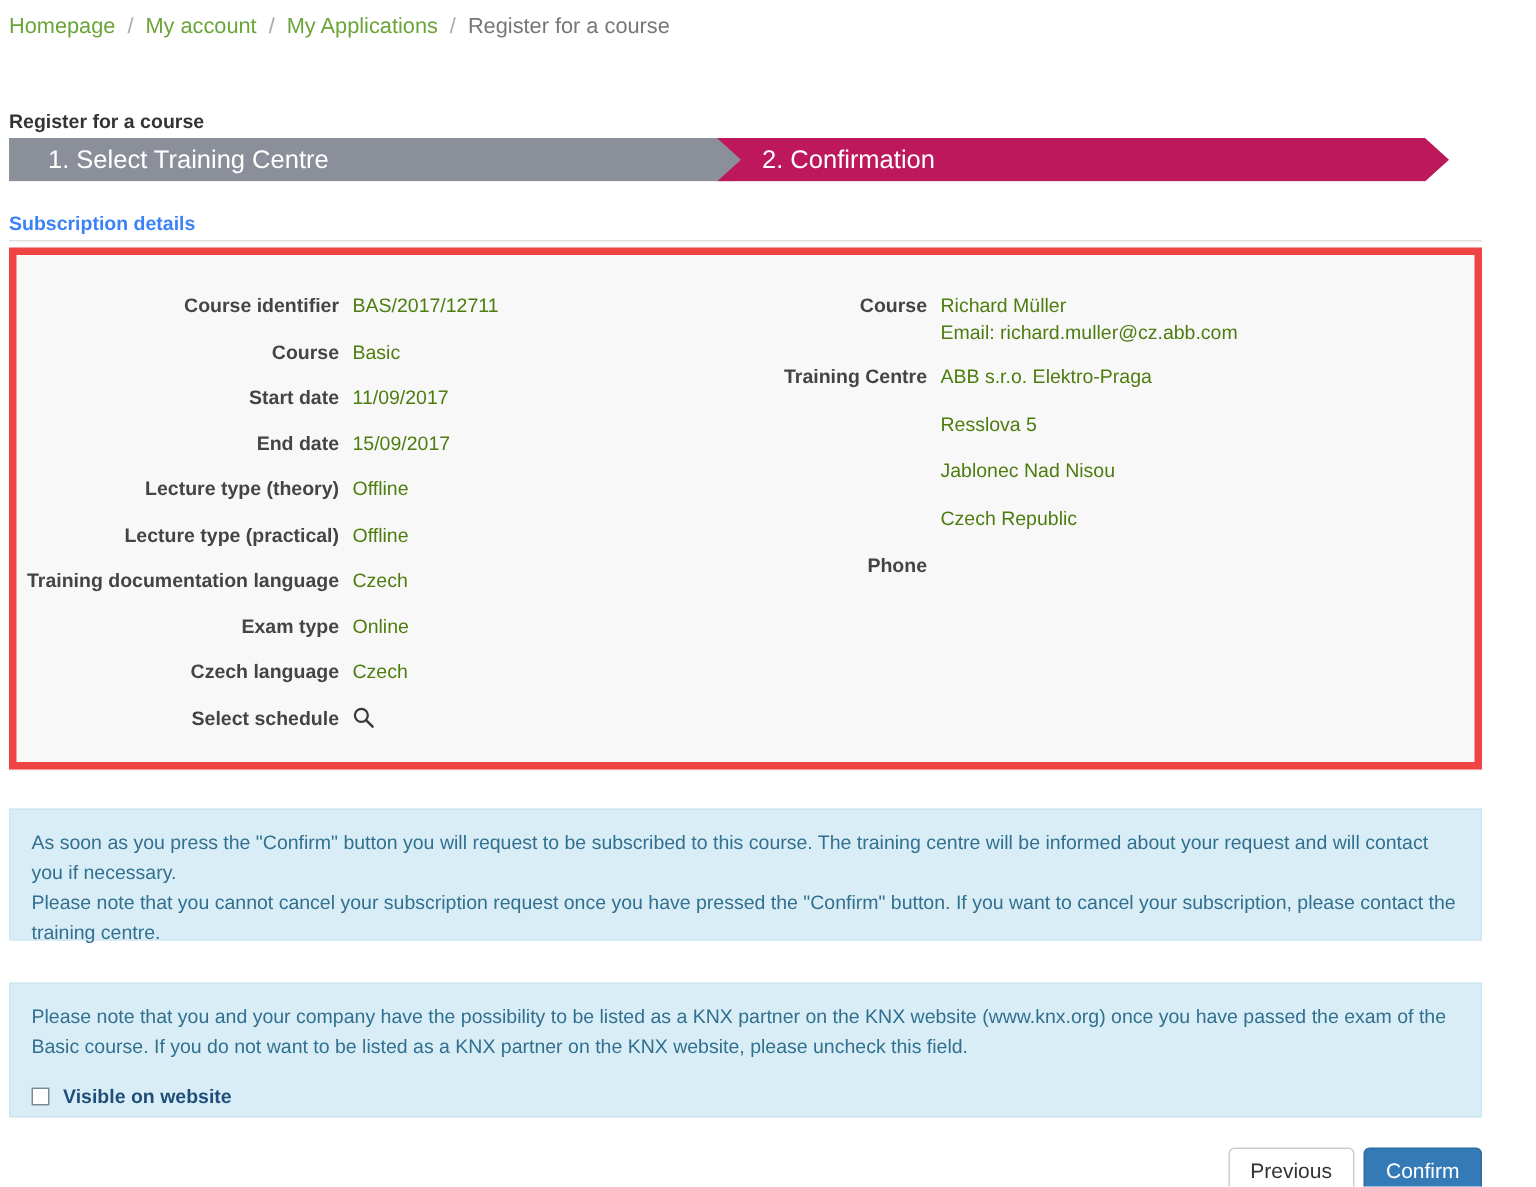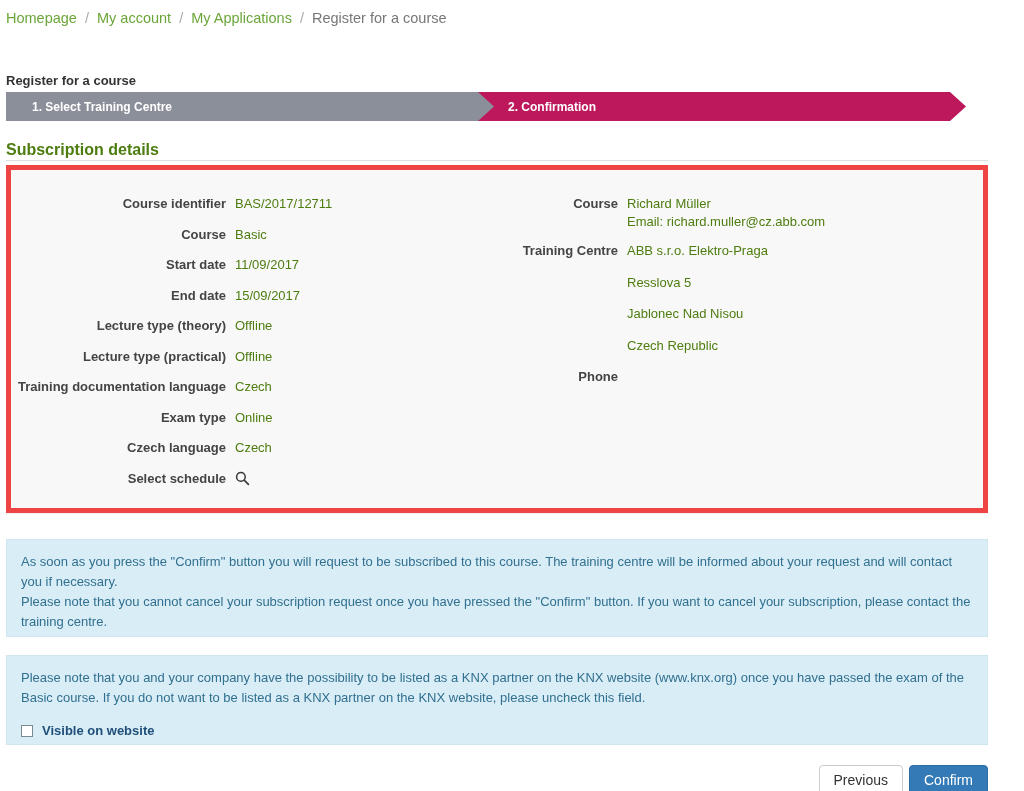--- a/index.html
+++ b/index.html
@@ -59,22 +59,22 @@
     width: 982px;
     height: 29px;
   }
   .step {
     position: absolute;
     top: 0;
     height: 29px;
     display: flex;
     align-items: center;
     color: #ffffff;
-    font-size: 12px;
-    font-weight: bold;
+    font-size: 17px;
+    font-weight: normal;
     box-sizing: border-box;
     cursor: pointer;
   }
   .step-label { padding-left: 0; }
   .step-1 {
     left: 0;
     width: 500px;
     background: #8b8f99;
     padding-left: 26px;
     clip-path: polygon(0 0, calc(100% - 16px) 0, 100% 50%, calc(100% - 16px) 100%, 0 100%);
@@ -85,23 +85,23 @@
     background: #be185d;
     padding-left: 30px;
     clip-path: polygon(0 0, calc(100% - 16px) 0, 100% 50%, calc(100% - 16px) 100%, 0 100%, 16px 50%);
   }
 
   
   .section-heading {
     position: absolute;
     left: 6px;
     top: 141px;
-    font-size: 16px;
+    font-size: 13px;
     font-weight: bold;
-    color: #4d7c0f;
+    color: #3b82f6;
   }
   .section-rule {
     position: absolute;
     left: 6px;
     top: 160px;
     width: 982px;
     height: 1px;
     background: #e0e0e0;
   }
 
@@ -170,21 +170,21 @@
     left: 6px;
     width: 982px;
     background: #d9edf7;
     border: 1px solid #cfe5f0;
     box-sizing: border-box;
     color: #31708f;
     font-size: 13px;
     line-height: 1.55;
     padding: 12px 14px;
   }
-  .alert-1 { top: 539px; height: 98px; }
+  .alert-1 { top: 539px; height: 88px; }
   .alert-2 { top: 655px; height: 90px; }
   .alert p { margin: 0; }
 
   .checkbox-row {
     display: flex;
     align-items: center;
     margin-top: 13px;
   }
   .checkbox-box {
     width: 12px;

